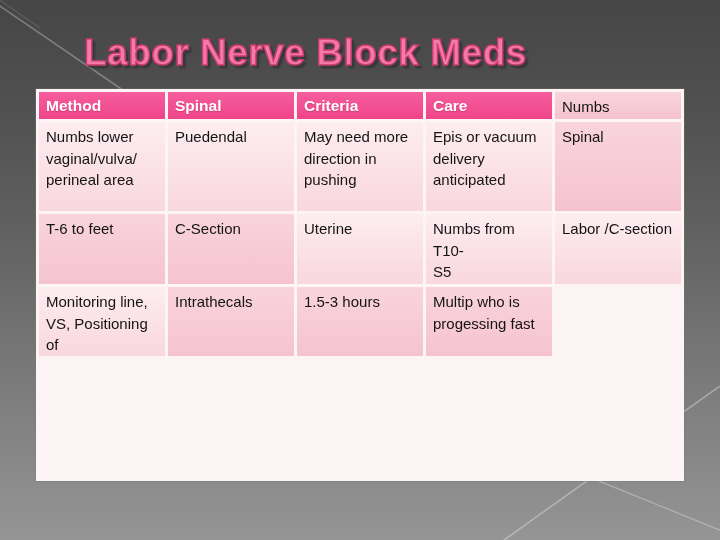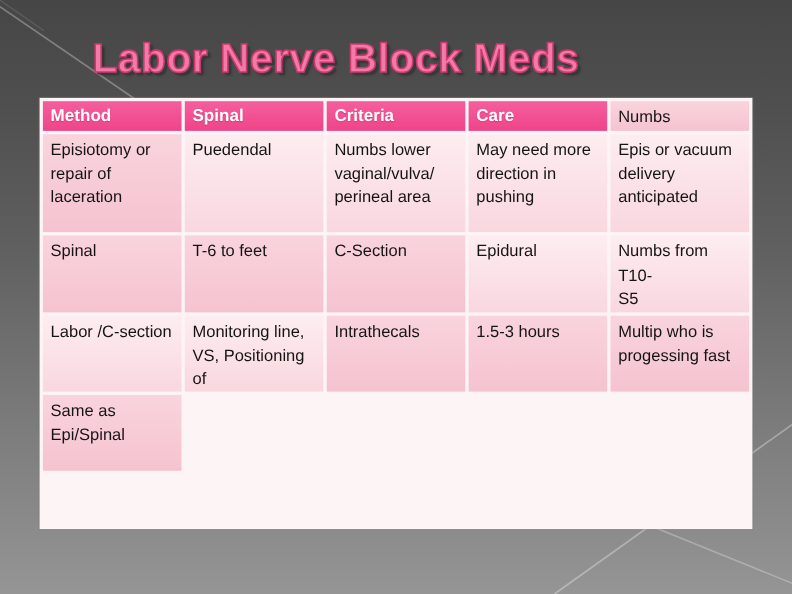--- a/index.html
+++ b/index.html
@@ -82,48 +82,43 @@
   <div class="title">Labor Nerve Block Meds</div>
 
   <div class="meds-table">
 
     <div class="cell head">Method</div>
     <div class="cell head">Spinal</div>
     <div class="cell head">Criteria</div>
     <div class="cell head">Care</div>
 
     <div class="cell odd">Numbs perineum</div>
-    <div class="cell odd">Episiotomy or
-repair of
-laceration</div>
 
-    <div class="cell even">Puedendal</div>
     <div class="cell even">Numbs lower
 vaginal/vulva/
 perineal area</div>
+    <div class="cell even">Puedendal</div>
     <div class="cell even">May need more
 direction in
 pushing</div>
     <div class="cell even">Epis or vacuum
 delivery
 anticipated</div>
 
     <div class="cell odd">Spinal</div>
     <div class="cell odd">T-6 to feet</div>
     <div class="cell odd">C-Section</div>
 
-    <div class="cell even">Epidural</div>
+    <div class="cell even">Uterine</div>
     <div class="cell even">Numbs from T10-
 S5</div>
     <div class="cell even">Labor /C-section</div>
     <div class="cell even">Monitoring line,
 VS, Positioning of
 pt</div>
 
     <div class="cell odd">Intrathecals</div>
     <div class="cell odd">1.5-3 hours</div>
     <div class="cell odd">Multip who is
 progessing fast</div>
-    <div class="cell odd">Same as
-Epi/Spinal</div>
 
   </div>
 </div>
 
 </body></html>

